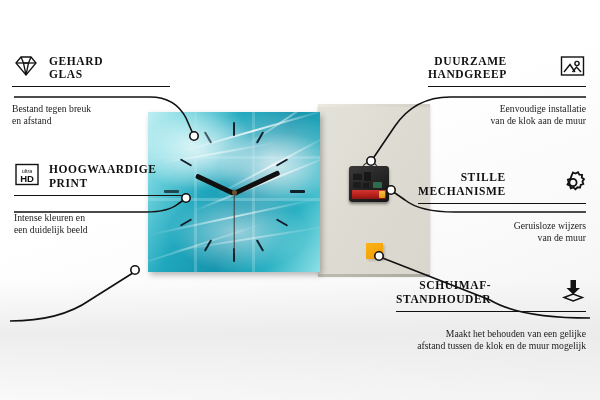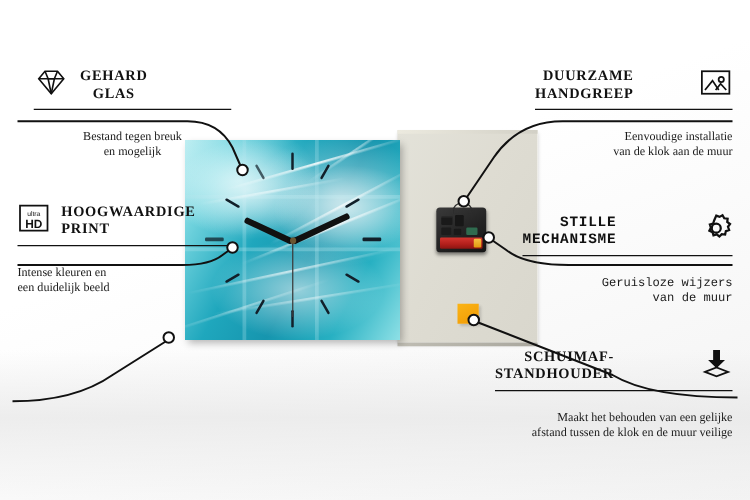--- a/index.html
+++ b/index.html
@@ -149,40 +149,40 @@
     <g fill="#ffffff" stroke="#111" stroke-width="1.6">
       <circle cx="194" cy="136" r="4.2"></circle>
       <circle cx="186" cy="198" r="4.2"></circle>
       <circle cx="135" cy="270" r="4.2"></circle>
       <circle cx="371" cy="161" r="4.2"></circle>
       <circle cx="391" cy="190" r="4.2"></circle>
       <circle cx="379" cy="256" r="4.2"></circle>
     </g>
   </svg>
 
-  <div class="callout left" style="left:27px;top:54px;width:158px;text-align:center;">
+  <div class="callout left" style="left:12px;top:54px;width:158px;">
     <div class="head">
       <span class="icon">
         <svg width="28" height="24" viewBox="0 0 28 24" fill="none" stroke="#111" stroke-width="1.3">
           <path d="M4 9 L9 3 H19 L24 9 L14 21 Z"></path>
           <path d="M4 9 H24"></path>
             <path d="M9 3 L11.5 9 L14 21"></path>
             <path d="M19 3 L16.5 9 L14 21"></path>
           <path d="M11.5 9 H16.5"></path>
         </svg>
       </span>
       <span class="title">
         <span>GEHARD</span><br>
         <span>GLAS</span>
       </span>
     </div>
     <div class="rule"></div>
     <div class="desc">
       <span>Bestand tegen breuk</span><br>
-      <span>en mogelijk</span>
+      <span>en afstand</span>
     </div>
   </div>
 
   <div class="callout left" style="left:14px;top:162px;width:168px;">
     <div class="head">
       <span class="icon">
         <svg width="26" height="25" viewBox="0 0 26 25">
           <rect x="2" y="2.5" width="22" height="20" fill="none" stroke="#111" stroke-width="1.4"></rect>
           <text x="13" y="11" font-family="Liberation Sans, sans-serif" font-size="5.4" text-anchor="middle" fill="#111">ultra</text>
           <text x="13" y="20" font-family="Liberation Sans, sans-serif" font-size="9.5" font-weight="bold" text-anchor="middle" fill="#111">HD</text>
@@ -216,21 +216,21 @@
         </svg>
       </span>
     </div>
     <div class="rule"></div>
     <div class="desc">
       <span>Eenvoudige installatie</span><br>
       <span>van de klok aan de muur</span>
     </div>
   </div>
 
-  <div class="callout right" style="left:418px;top:170px;width:168px;font-family:Liberation Mono, monospace;">
+  <div class="callout right" style="left:418px;top:170px;width:168px;">
     <div class="head">
       <span class="title">
         <span>STILLE</span><br>
         <span>MECHANISME</span>
       </span>
       <span class="icon">
         <svg width="26" height="25" viewBox="0 0 26 25" fill="none" stroke="#111" stroke-width="1.8">
           <path d="M13 2.5 l2.6 1 2.4 -1.3 1.4 2.4 2.7 .3 -.3 2.7 2.2 1.6 -1.6 2.2 .9 2.6 -2.6 .9 -.6 2.7 -2.7 -.3 -1.9 1.9 -2.1 -1.7 -2.6 .8 -.8 -2.6 -2.5 -1.1 1.2 -2.4 -.8 -2.6 2.6 -.8 .9 -2.6z"></path>
           <circle cx="13" cy="12.5" r="3.6"></circle>
         </svg>
@@ -252,17 +252,17 @@
       <span class="icon">
         <svg width="26" height="25" viewBox="0 0 26 25" fill="none" stroke="#111" stroke-width="1.4">
           <path d="M10.5 2 H16 V10 H20 L13.2 16.5 L6.5 10 H10.5 Z" fill="#111" stroke="none"></path>
           <path d="M4 19.5 L13.2 16 L22.5 19.5 L13.2 23 Z"></path>
         </svg>
       </span>
     </div>
     <div class="rule"></div>
     <div class="desc">
       <span>Maakt het behouden van een gelijke</span><br>
-      <span>afstand tussen de klok en de muur veilige</span>
+      <span>afstand tussen de klok en de muur mogelijk</span>
     </div>
   </div>
 
 </div>
 
 </body></html>

